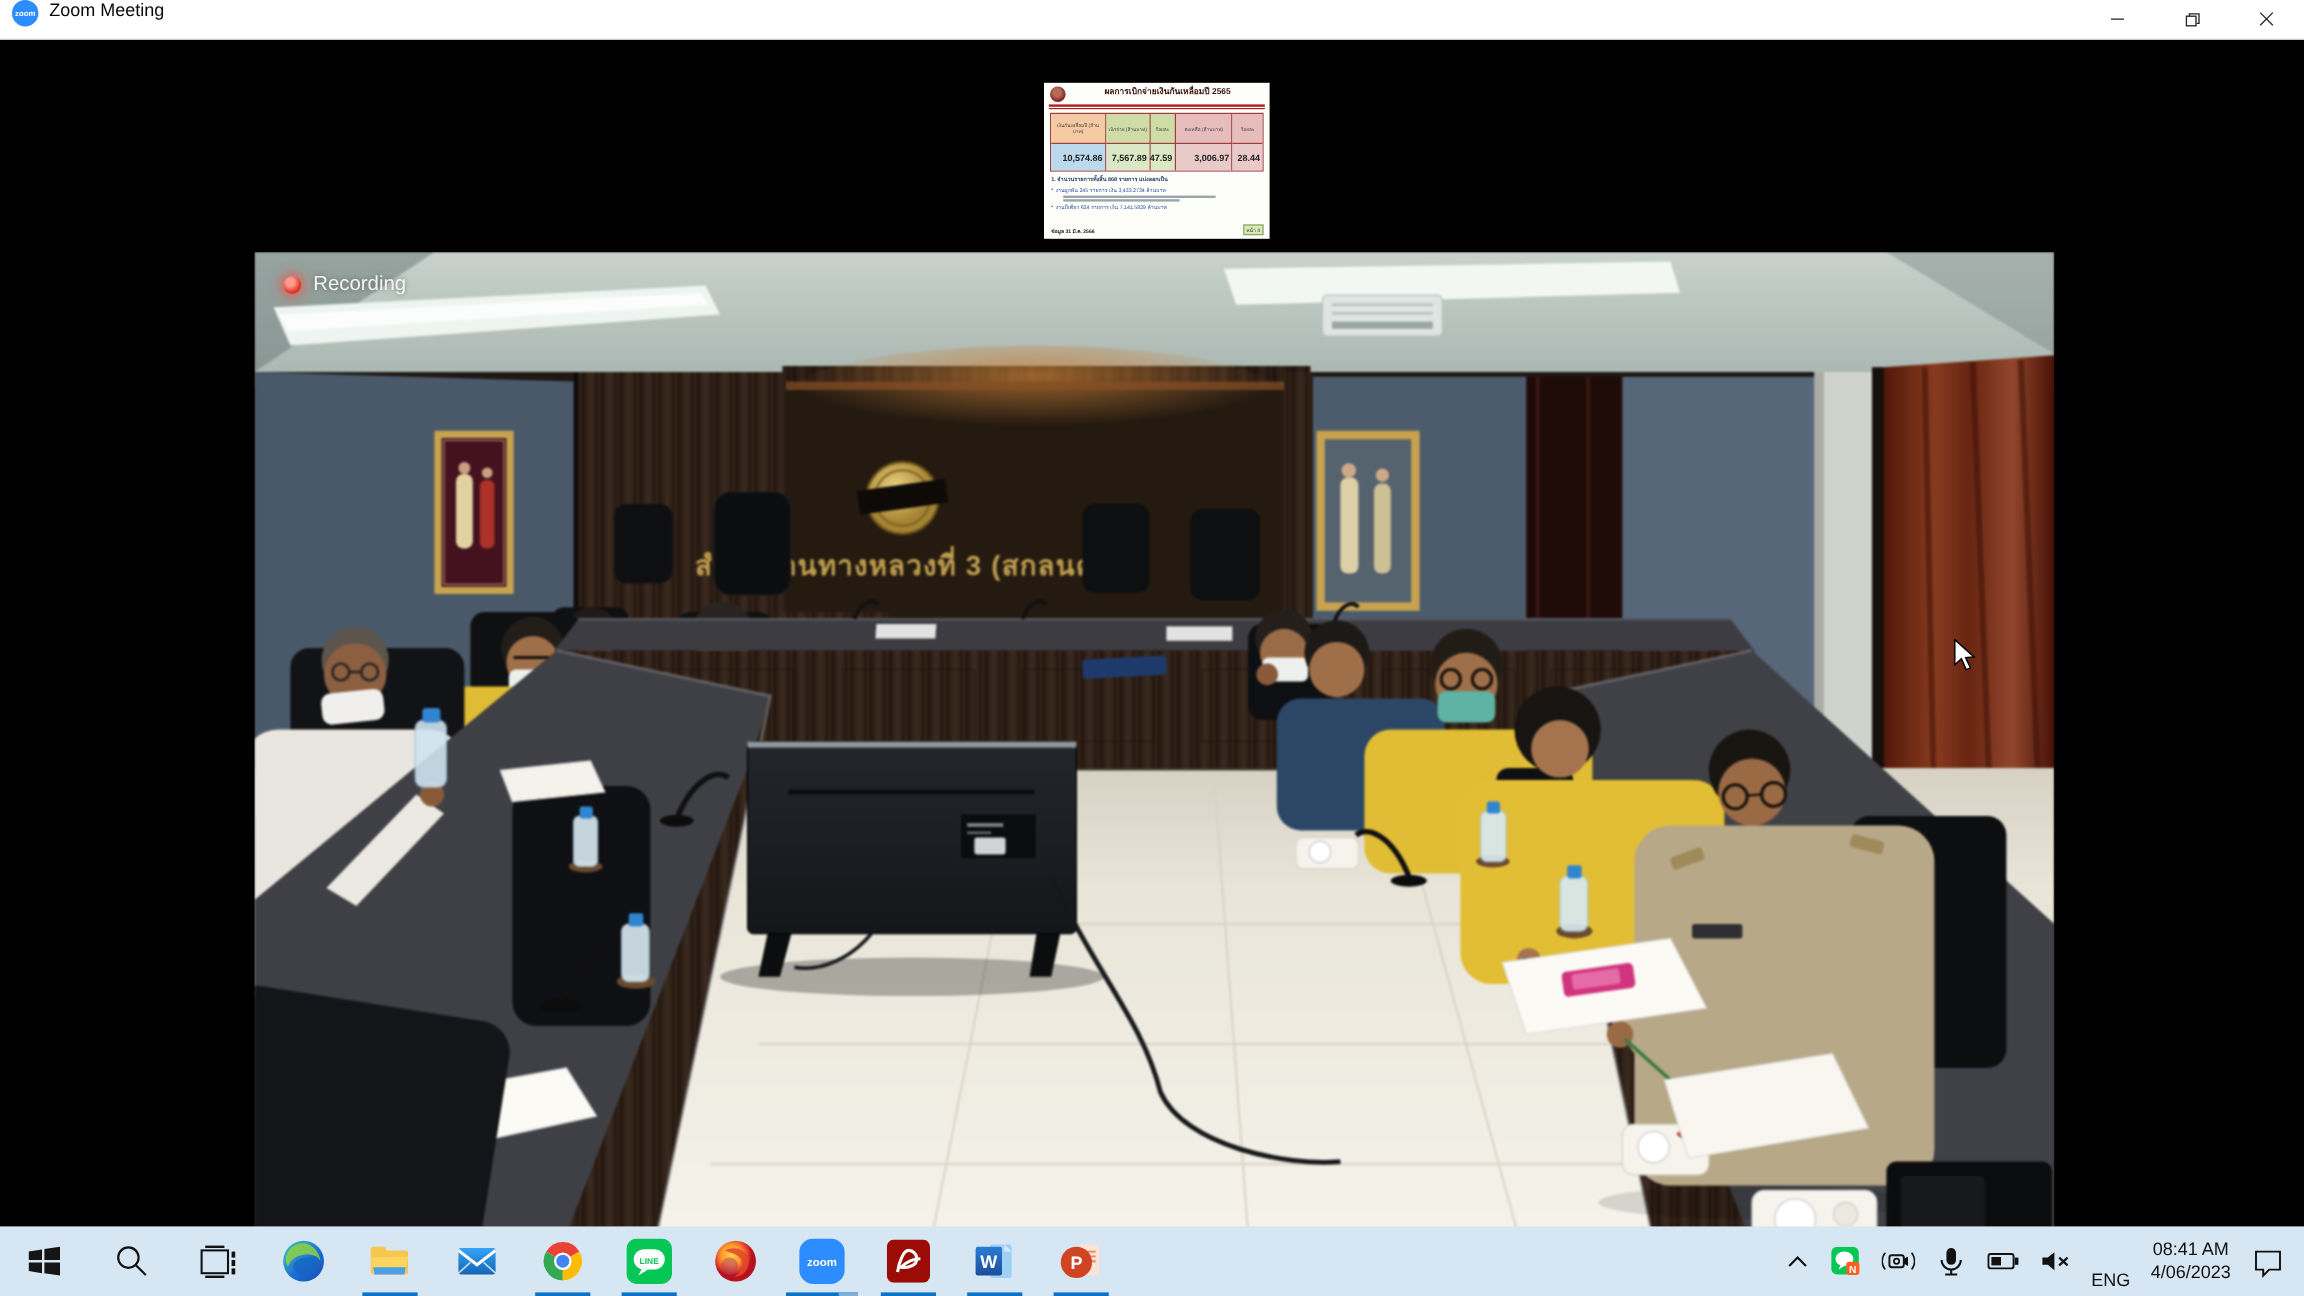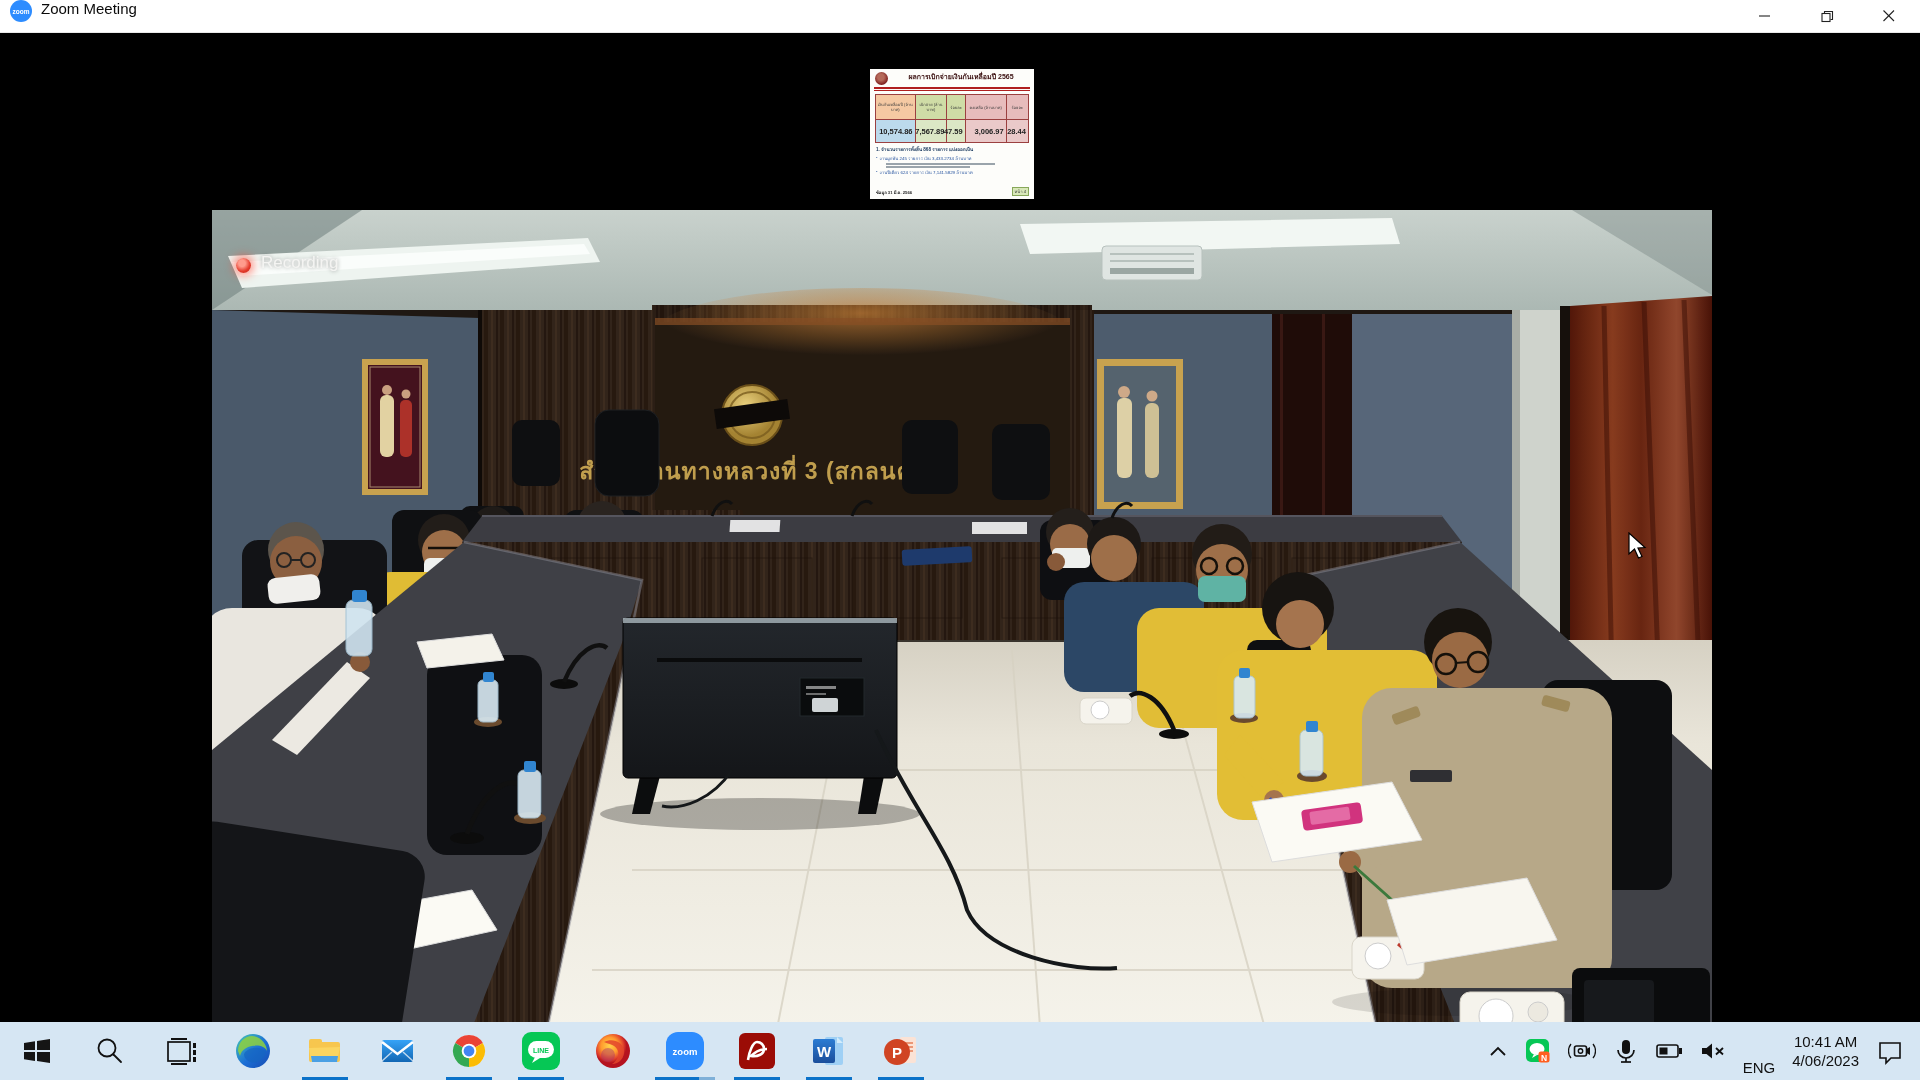--- a/index.html
+++ b/index.html
@@ -8,21 +8,21 @@
   .titlebar{position:absolute;left:0;top:0;width:1920px;height:32px;background:#ffffff;
             border-bottom:1px solid #e8e8e8;display:flex;z-index:50;}
   .app-icon{width:22px;height:22px;border-radius:50%;background:#2d8cff;margin-left:10px;
             display:flex;align-items:center;justify-content:center;color:#fff;font-size:6.5px;font-weight:bold;}
   .app-title{margin-left:9px;font-size:15px;color:#0a0a0a;}
   .win-controls{margin-left:auto;display:flex;height:32px;}
   .win-btn{width:62px;height:32px;display:flex;align-items:center;justify-content:center;background:transparent;border:0;padding:0;}
   .client{position:absolute;left:0;top:32px;width:1920px;height:990px;background:#000;}
   
   .thumb{position:absolute;left:840px;top:32px;width:240px;height:140px;background:#000;z-index:40;}
-  .slide{position:absolute;left:30px;top:5px;width:164px;height:130px;background:#fdfdfa;overflow:hidden;}
+  .slide{position:absolute;left:30px;top:5px;width:188px;height:130px;background:#fdfdfa;overflow:hidden;}
   .slide-head{position:relative;height:17px;}
   .slide-emblem{position:absolute;left:5px;top:3px;width:13px;height:13px;border-radius:50%;
                 background:radial-gradient(circle at 45% 40%, #b56a5a 0 30%, #7e1f1f 70%, #5a1212 100%);}
   .slide-title{position:absolute;left:20px;right:2px;top:4px;text-align:center;font-size:7px;font-weight:bold;color:#3a1010;line-height:1.1;}
   .slide-rule1{height:2px;background:#b01f1f;margin:1px 4px 0 4px;}
   .slide-rule2{height:1px;background:#b01f1f;margin:1px 4px 0 4px;}
   .slide-table{display:grid;grid-template-columns:26% 21% 12% 27% 14%;margin:3px 5px 0 5px;
                border:1px solid #9b4040;}
   .sc{border-right:1px solid #9b4040;border-bottom:1px solid #9b4040;}
   .sc:nth-child(5n){border-right:0;}
@@ -33,21 +33,21 @@
   .slide-notes{margin:3px 6px 0 6px;}
   .sn0{font-size:4.6px;color:#16365c;font-weight:bold;}
   .snb{display:flex;gap:2px;font-size:4.4px;color:#1f4e9c;margin-top:1.5px;}
   .sng{height:1.5px;background:#9aa4ab;margin:1.5px 0 0 10px;}
   .slide-foot{position:absolute;left:6px;right:5px;bottom:3px;display:flex;justify-content:space-between;align-items:flex-end;}
   .sf-text{font-size:4.2px;font-weight:bold;color:#222;}
   .sf-badge{font-size:4.2px;color:#333;background:#d8e8b8;border:0.5px solid #88a85a;padding:0 2px;}
   
   .video{position:absolute;left:212px;top:178px;width:1500px;height:844px;background:#060606;overflow:hidden;}
   .scene{position:absolute;inset:0;filter:blur(0.7px) saturate(0.96);}
-  .recording{position:absolute;left:24px;top:43px;display:flex;align-items:flex-end;gap:10px;z-index:5;}
+  .recording{position:absolute;left:24px;top:17px;display:flex;align-items:center;gap:10px;z-index:5;}
   .rec-dot{width:15px;height:15px;border-radius:50%;
            background:radial-gradient(circle at 40% 35%, #ff9c8d 0 25%, #e43b2c 60%, #c01d12 100%);
            box-shadow:0 0 9px 3px rgba(255,70,50,.55);}
   .rec-text{color:#f4f4f2;font-size:17px;font-weight:300;text-shadow:0 0 4px rgba(0,0,0,.4);}
   .nameplate{position:absolute;left:0;bottom:2px;height:30px;background:rgba(15,15,15,.55);
              display:flex;align-items:center;gap:8px;padding:0 12px 0 8px;z-index:5;}
   .name-text{color:#fff;font-size:16.5px;}
   .cursor{position:absolute;left:1416px;top:322px;z-index:6;}
   
   .taskbar{position:absolute;left:0;top:1022px;width:1920px;height:58px;background:#d6e6f3;
@@ -664,21 +664,21 @@
     </button>
     <button class="tray-btn">
       <svg width="26" height="24">
         <path d="M2,9 h4.5 l5.5,-4.5 v15 l-5.5,-4.5 h-4.5 z" fill="#111"></path>
         <line x1="16" y1="9" x2="23" y2="15.5" stroke="#111" stroke-width="1.8"></line>
         <line x1="23" y1="9" x2="16" y2="15.5" stroke="#111" stroke-width="1.8"></line>
       </svg>
     </button>
     <button class="tray-btn tray-lang">ENG</button>
     <button class="tray-btn tray-clock">
-      <span>10:41 AM</span>
+      <span>08:41 AM</span>
       <span>4/06/2023</span>
     </button>
     <button class="tray-btn">
       <svg width="28" height="27">
         <path d="M4,5 h20 v15 h-9 l-5,5 v-5 h-6 z" fill="none" stroke="#111" stroke-width="1.6"></path>
       </svg>
     </button>
   </div>
 </div>
 

